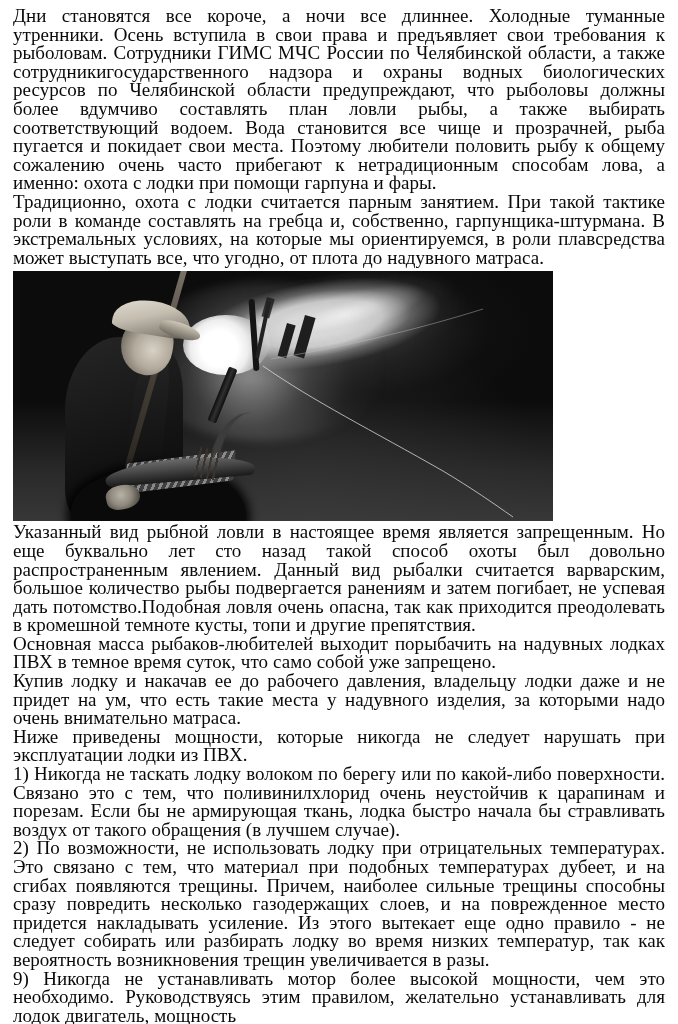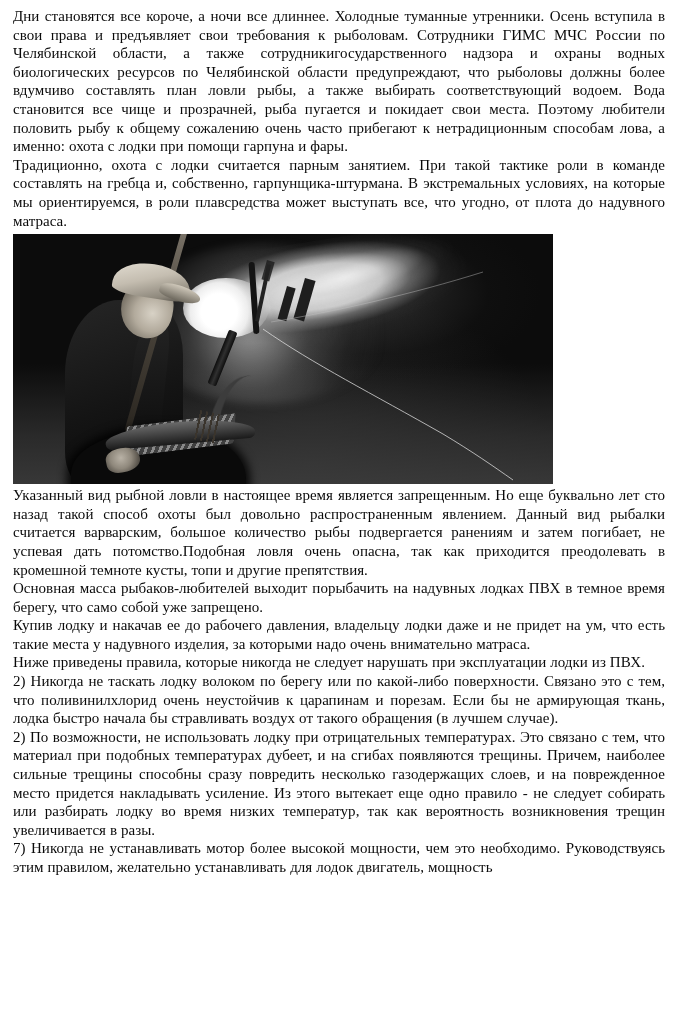--- a/index.html
+++ b/index.html
@@ -16,21 +16,21 @@
     color: #0a0a0a;
   }
   #page {
     width: 678px;
     height: 1024px;
     position: relative;
     background: #ffffff;
     padding: 7px 13px 0 13px;
   }
   .para {
-    font-size: 15px;
+    font-size: 19px;
     line-height: 18.6px;
     text-align: justify;
     text-justify: inter-word;
     margin: 0 0 0 0;
     letter-spacing: 0.02px;
     word-spacing: 0.2px;
     -webkit-font-smoothing: none;
   }
   .para:last-child { text-align: justify; }
 
@@ -267,20 +267,20 @@
       <div class="hand"></div>
       <svg class="wire" width="540" height="250" viewBox="0 0 540 250">
         <path d="M250 95 C 300 130, 360 160, 430 200 C 460 218, 480 232, 500 246" stroke="rgba(225,225,225,0.75)" stroke-width="1" fill="none"></path>
         <path d="M258 88 C 320 78, 400 60, 470 38" stroke="rgba(190,190,190,0.45)" stroke-width="1" fill="none"></path>
       </svg>
     </div>
 
   </div>
 
   <p class="para">Указанный вид рыбной ловли в настоящее время является запрещенным. Но еще буквально лет сто назад такой способ охоты был довольно распространенным явлением. Данный вид рыбалки считается варварским, большое количество рыбы подвергается ранениям и затем погибает, не успевая дать потомство.Подобная ловля очень опасна, так как приходится преодолевать в кромешной темноте кусты, топи и другие препятствия.</p>
-  <p class="para">Основная масса рыбаков-любителей выходит порыбачить на надувных лодках ПВХ в темное время берегу, что само собой уже запрещено.</p>
+  <p class="para">Основная масса рыбаков-любителей выходит порыбачить на надувных лодках ПВХ в темное время суток, что само собой уже запрещено.</p>
   <p class="para">Купив лодку и накачав ее до рабочего давления, владельцу лодки даже и не придет на ум, что есть такие места у надувного изделия, за которыми надо очень внимательно матраса.</p>
-  <p class="para">Ниже приведены правила, которые никогда не следует нарушать при эксплуатации лодки из ПВХ.</p>
-  <p class="para">2) Никогда не таскать лодку волоком по берегу или по какой-либо поверхности. Связано это с тем, что поливинилхлорид очень неустойчив к царапинам и порезам. Если бы не армирующая ткань, лодка быстро начала бы стравливать воздух от такого обращения (в лучшем случае).</p>
+  <p class="para">Ниже приведены мощности, которые никогда не следует нарушать при эксплуатации лодки из ПВХ.</p>
+  <p class="para">1) Никогда не таскать лодку волоком по берегу или по какой-либо поверхности. Связано это с тем, что поливинилхлорид очень неустойчив к царапинам и порезам. Если бы не армирующая ткань, лодка быстро начала бы стравливать воздух от такого обращения (в лучшем случае).</p>
   <p class="para">2) По возможности, не использовать лодку при отрицательных температурах. Это связано с тем, что материал при подобных температурах дубеет, и на сгибах появляются трещины. Причем, наиболее сильные трещины способны сразу повредить несколько газодержащих слоев, и на поврежденное место придется накладывать усиление. Из этого вытекает еще одно правило - не следует собирать или разбирать лодку во время низких температур, так как вероятность возникновения трещин увеличивается в разы.</p>
-  <p class="para">7) Никогда не устанавливать мотор более высокой мощности, чем это необходимо. Руководствуясь этим правилом, желательно устанавливать для лодок двигатель, мощность</p>
+  <p class="para">9) Никогда не устанавливать мотор более высокой мощности, чем это необходимо. Руководствуясь этим правилом, желательно устанавливать для лодок двигатель, мощность</p>
 
 </div>
 
 </body></html>

